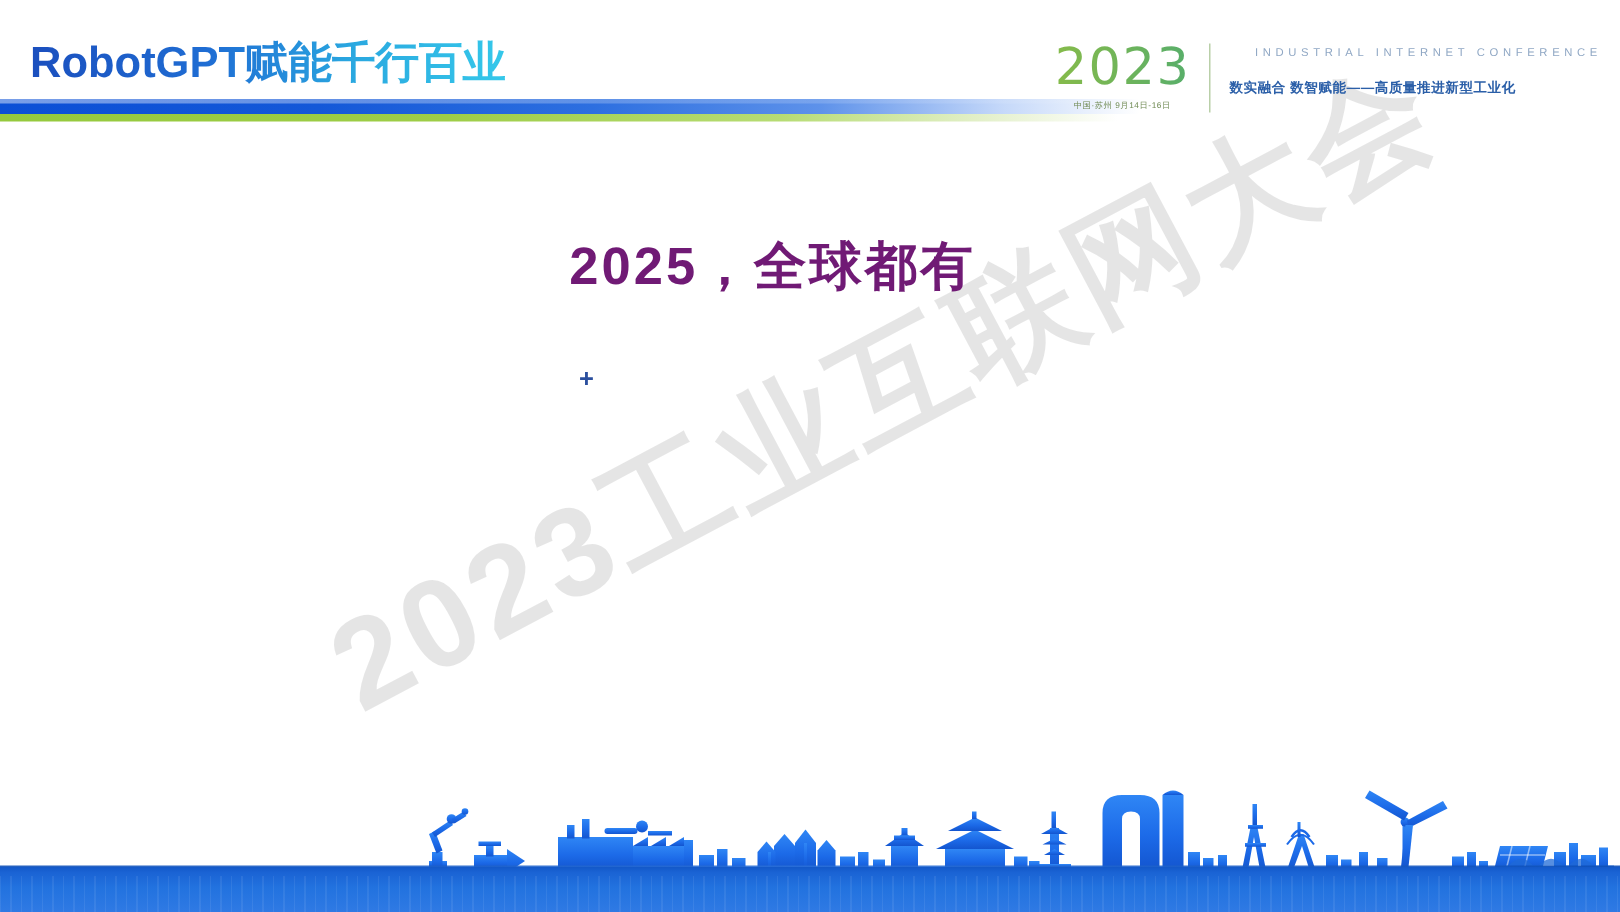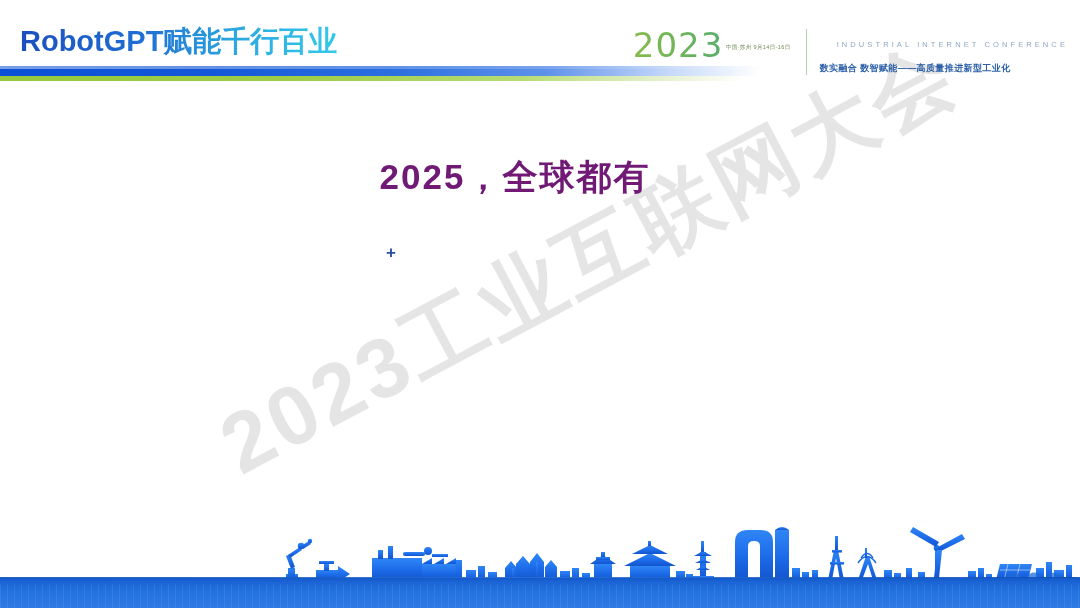--- a/index.html
+++ b/index.html
@@ -93,21 +93,21 @@
   #conf-logo {
     position: absolute;
     right: 12px;
     top: 28px;
     display: flex;
     align-items: flex-start;
     height: 58px;
   }
   #logo-year-block {
     display: flex;
-    flex-direction: row;
+    flex-direction: column;
     align-items: center;
     padding-right: 12px;
     text-align: center;
   }
   #logo-year {
     font-size: 34px;
     font-weight: 400;
     letter-spacing: 1px;
     line-height: 1;
     color: #7ab648;
@@ -147,21 +147,21 @@
     -webkit-background-clip: text;
     background-clip: text;
     color: transparent;
     -webkit-text-fill-color: transparent;
     white-space: nowrap;
   }
   #logo-en {
     font-size: 7.5px;
     letter-spacing: 3.1px;
     color: #8fa7c4;
-    margin-top: 12px;
+    margin-top: 2px;
     white-space: nowrap;
     padding-left: 17px;
   }
   #logo-slogan {
     font-size: 9px;
     font-weight: 700;
     letter-spacing: 0.4px;
     color: #2b5fa8;
     margin-top: 13px;
     white-space: nowrap;

